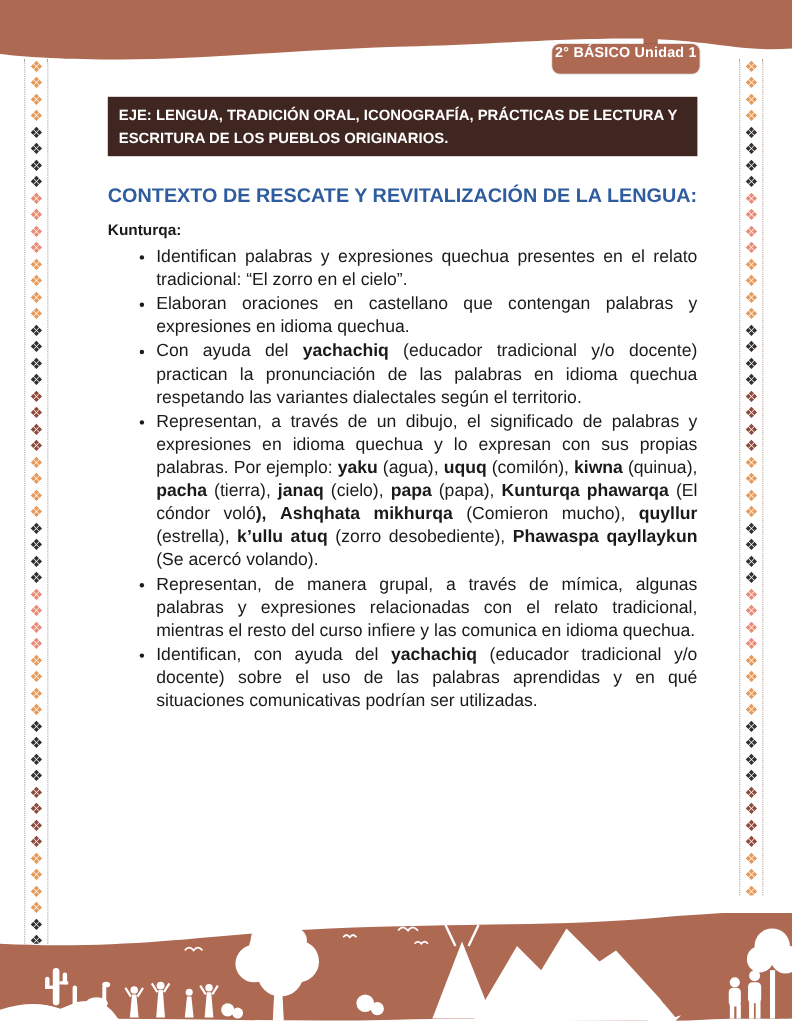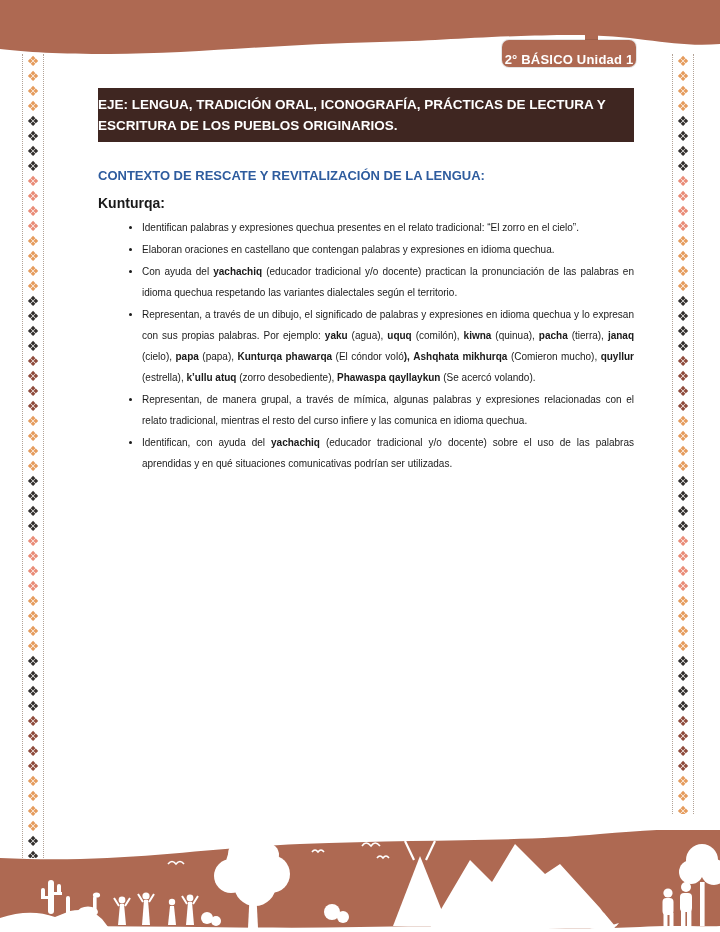--- a/index.html
+++ b/index.html
@@ -15,45 +15,45 @@
   }
   html,body{margin:0;padding:0;}
   body{
     width:720px;height:932px;position:relative;overflow:hidden;background:#fff;
     font-family:"Liberation Sans", sans-serif;color:#1a1a1a;
   }
   .top-band{position:absolute;left:0;top:0;width:720px;height:72px;}
   .badge-connector{position:absolute;left:585px;top:24px;width:13px;height:20px;background:var(--terracotta);}
   .unit-badge{
     position:absolute;left:502px;top:40px;width:134px;height:27px;background:var(--terracotta);
-    border-radius:7px;color:#fff;font-size:13px;font-weight:bold;display:flex;align-items:flex-end;
+    border-radius:7px;color:#fff;font-size:13px;font-weight:bold;display:flex;align-items:flex-start;
     justify-content:center;box-shadow:0 0 0 1px rgba(0,0,0,.10);letter-spacing:.2px;
   }
   .textile-strip{
     position:absolute;width:20px;display:flex;flex-direction:column;align-items:center;overflow:hidden;
     border-left:1px dotted #b3a397;border-right:1px dotted #b3a397;
     font-family:"DejaVu Sans", sans-serif;
   }
   .textile-strip span{font-size:14px;line-height:15px;height:15px;}
   .strip-left{left:22px;top:54px;height:804px;}
   .strip-right{left:672px;top:54px;height:760px;}
 
   .content{position:absolute;left:98px;top:88px;width:536px;}
   .page-title{font-size:15px;font-weight:bold;text-align:center;margin:0 0 20px;color:#141414;letter-spacing:.2px;}
   .eje-banner{
     background:var(--dark-maroon);color:#fff;font-weight:bold;font-size:13.5px;
-    line-height:21px;padding:6px 0;
-  }
-  .context-heading{color:var(--heading-blue);font-weight:bold;font-size:13px;margin-top:26px;}
+    line-height:21px;padding:6px 10px;
+  }
+  .context-heading{color:var(--heading-blue);font-weight:bold;font-size:18px;margin-top:26px;}
   .activity-row{display:flex;margin-top:13px;font-size:14px;line-height:21px;}
   .activity-label{color:var(--activity-gold);font-weight:bold;white-space:nowrap;margin-right:7px;}
   .activity-text{color:var(--activity-navy);font-weight:bold;text-align:justify;flex:1;}
   .examples-heading{font-weight:bold;font-size:14px;margin-top:12px;}
   ul.examples-list{margin:6px 0 0;padding-left:44px;}
-  ul.examples-list li{font-size:10px;line-height:21px;text-align:justify;margin-bottom:1px;}
+  ul.examples-list li{font-size:16px;line-height:21px;text-align:justify;margin-bottom:1px;}
   ul.examples-list b{font-weight:bold;}
   .bottom-band{position:absolute;left:0;bottom:0;width:720px;height:102px;}
 </style>
 </head>
 <body>
 
 <svg class="top-band" viewBox="0 0 720 72" aria-hidden="true">
   <path style="fill:var(--terracotta)" d="M0,0 H720 V44 C670,48 640,34 565,35 C480,36 440,41 380,42 C280,44 190,54 110,54 C60,54 25,52 0,49 Z"></path>
 </svg>
 <div class="badge-connector"></div>

